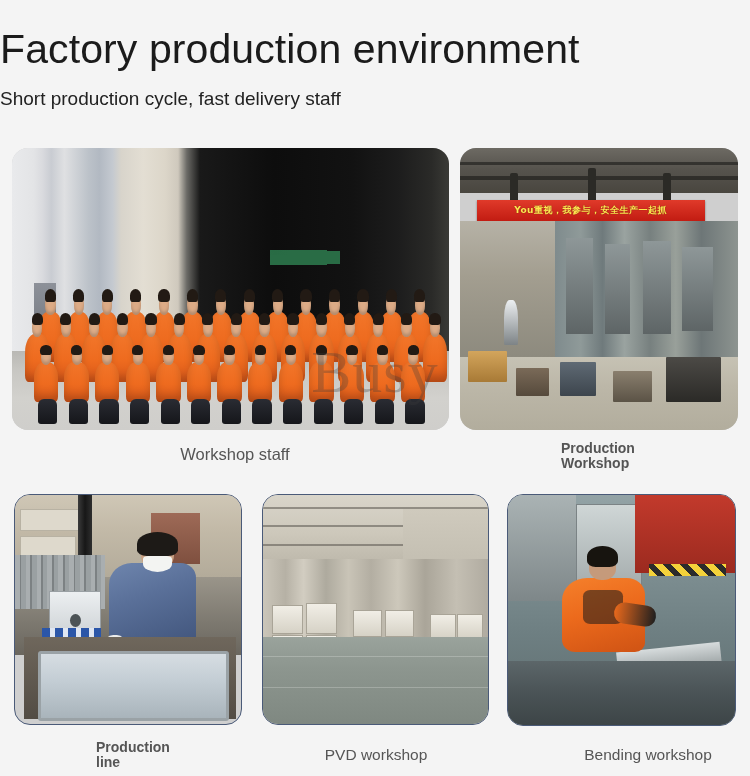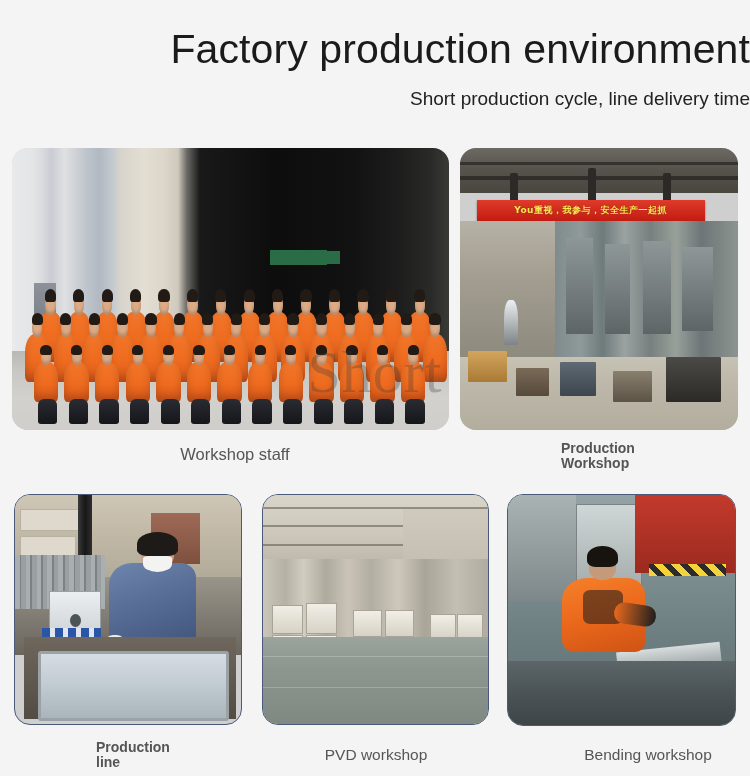--- a/index.html
+++ b/index.html
@@ -6,21 +6,21 @@
   body{
     width:750px;height:776px;
     background:#f4f4f4;
     font-family:"Liberation Sans",sans-serif;
     overflow:hidden;
     position:relative;
   }
   .page{position:relative;width:750px;height:776px;background:#f4f4f4;}
 
   
-  .hdr{position:absolute;left:0;top:0;width:750px;text-align:right;}
+  .hdr{position:absolute;left:0;top:0;width:750px;text-align:left;}
   .title{
     font-size:41px;line-height:47px;color:#1b1b1b;
     font-weight:400;letter-spacing:.1px;
     margin-top:26px;font-family:"Liberation Sans",sans-serif;
   }
   .subtitle{
     font-size:19px;line-height:24px;color:#222;
     margin-top:14px;font-weight:400;
   }
 
@@ -282,21 +282,21 @@
     transform:rotate(-6deg);
   }
 </style>
 </head>
 <body>
 
 <div class="page">
 
   <div class="hdr">
     <div class="title">Factory production environment</div>
-    <div class="subtitle">Short production cycle, line delivery time</div>
+    <div class="subtitle">Short production cycle, fast delivery staff</div>
   </div>
 
   <div class="photo" id="p1" style="left:12px;top:148px;width:437px;height:282px;">
     <div class="ph-inner">
       <div class="wall"></div>
       <div class="doorL"></div>
       <div class="sign"></div>
       <div class="ground"></div>
 
       <div class="row" style="top:58%;height:18%;">
@@ -398,21 +398,21 @@
       <div class="box" style="left:74%;top:74%;width:20%;height:16%;background:linear-gradient(180deg,#4c4a46,#2b2a27);"></div>
       <div class="box" style="left:16%;top:54%;width:5%;height:16%;background:linear-gradient(180deg,#eceff1,#7d8386);border-radius:40% 40% 8% 8%;"></div>
     </div>
   </div>
 
   <div class="cap" style="left:170px;top:446px;width:130px;text-align:center;font-size:16.5px;">Workshop staff</div>
 
   <div class="cap small" style="left:561px;top:441px;width:140px;text-align:left;">Production
 Workshop</div>
 
-  <div class="wm">Short</div>
+  <div class="wm">Busy</div>
 
   <div class="photo bordered" id="p3" style="left:14px;top:494px;width:228px;height:231px;">
     <div class="ph-inner">
       <div class="bgtop"></div>
       <div class="shelf" style="left:2%;top:6%;width:26%;height:9%;"></div>
       <div class="shelf" style="left:2%;top:18%;width:24%;height:8%;"></div>
       <div class="pillar"></div>
       <div class="redwall"></div>
       <div class="mid"></div>
       <div class="molds"></div>

